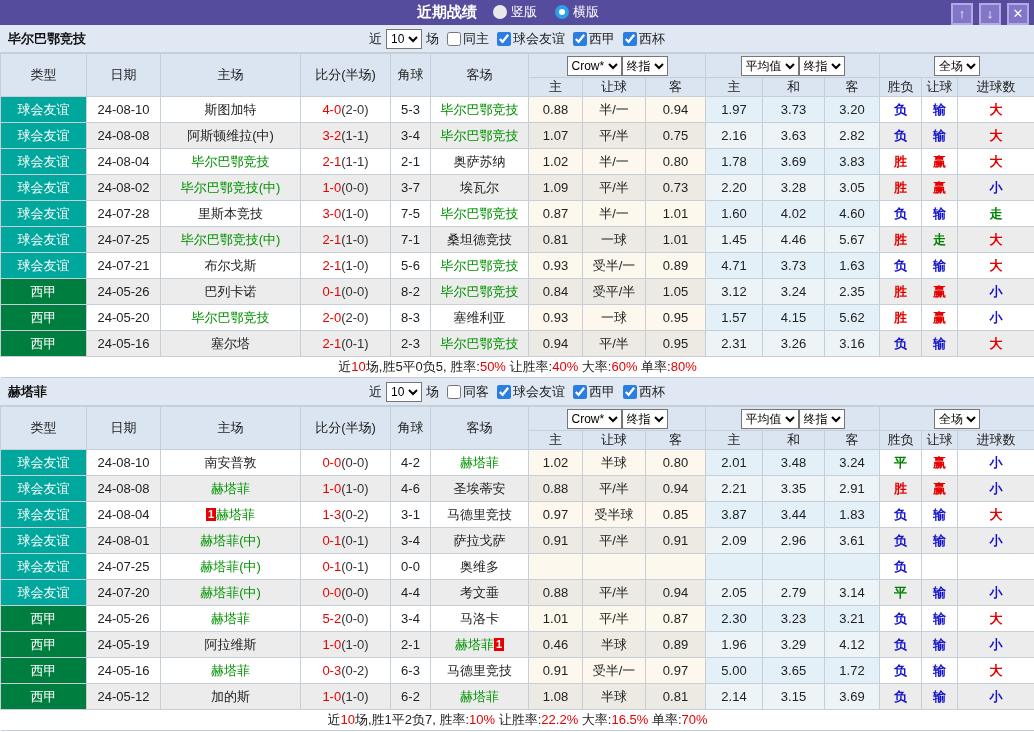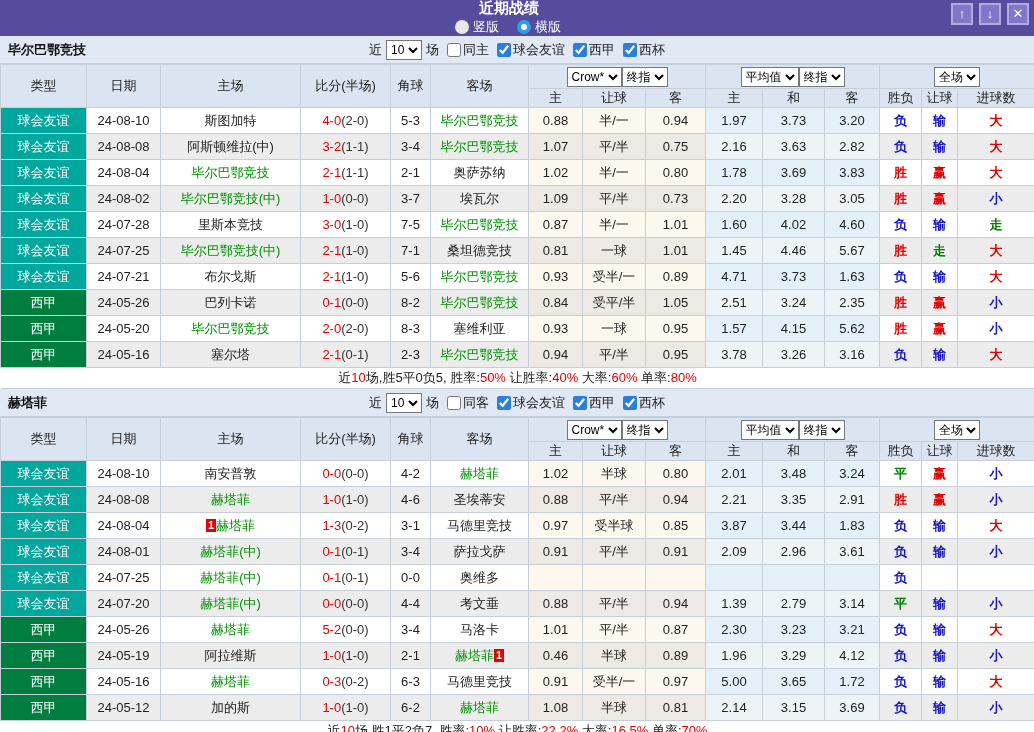--- a/index.html
+++ b/index.html
@@ -3,22 +3,22 @@
 <meta charset="utf-8">
 <style>
   * { box-sizing: border-box; }
   body {
     margin: 0; width: 1034px; height: 732px; overflow: hidden;
     background: #fff; color: #222;
     font-family: "Liberation Sans", "DejaVu Sans", sans-serif; font-size: 13px;
   }
   
   .titlebar {
-    height: 36px; background: #564c9d; position: relative;
-    display: flex; align-items: center; justify-content: center; color: #fff; flex-direction: column;
+    height: 25px; background: #564c9d; position: relative;
+    display: flex; align-items: center; justify-content: center; color: #fff;
   }
   .titlebar .title { font-weight: bold; font-size: 15px; margin-right: 16px; }
   .radio-opt { display: inline-flex; align-items: center; margin-right: 18px; cursor: pointer; }
   .radio-circle {
     width: 14px; height: 14px; border-radius: 50%; background: #e9e9e9;
     margin-right: 4px; display: inline-block;
   }
   .radio-circle.selected { background: #fff; border: 4px solid #2b9fe8; }
   .win-buttons { position: absolute; right: 5px; top: 3px; display: flex; gap: 6px; }
   .win-btn {
@@ -267,21 +267,21 @@
           <tr>
             <td class="type liga">西甲</td>
             <td>24-05-26</td>
             <td><span>巴列卡诺</span></td>
             <td><span class="score-main">0-1</span><span class="score-half">(0-0)</span></td>
             <td>8-2</td>
             <td><span class="green-team">毕尔巴鄂竞技</span></td>
             <td class="odds">0.84</td>
             <td class="odds">受平/半</td>
             <td class="odds">1.05</td>
-            <td class="avg">2.51</td>
+            <td class="avg">3.12</td>
             <td class="avg">3.24</td>
             <td class="avg">2.35</td>
             <td class="res" style="color: rgb(230, 0, 0); font-weight: bold;">胜</td>
             <td class="res" style="color: rgb(230, 0, 0); font-weight: bold;">赢</td>
             <td class="res" style="color: rgb(20, 20, 204); font-weight: bold;">小</td>
           </tr>
           <tr>
             <td class="type liga">西甲</td>
             <td>24-05-20</td>
             <td><span class="green-team">毕尔巴鄂竞技</span></td>
@@ -301,21 +301,21 @@
           <tr>
             <td class="type liga">西甲</td>
             <td>24-05-16</td>
             <td><span>塞尔塔</span></td>
             <td><span class="score-main">2-1</span><span class="score-half">(0-1)</span></td>
             <td>2-3</td>
             <td><span class="green-team">毕尔巴鄂竞技</span></td>
             <td class="odds">0.94</td>
             <td class="odds">平/半</td>
             <td class="odds">0.95</td>
-            <td class="avg">3.78</td>
+            <td class="avg">2.31</td>
             <td class="avg">3.26</td>
             <td class="avg">3.16</td>
             <td class="res" style="color: rgb(20, 20, 204); font-weight: bold;">负</td>
             <td class="res" style="color: rgb(20, 20, 204); font-weight: bold;">输</td>
             <td class="res" style="color: rgb(230, 0, 0); font-weight: bold;">大</td>
           </tr>
           <tr class="summary-row">
             <td colspan="15"><span class="sum-k">近</span><span class="sum-r">10</span><span class="sum-k">场,胜5平0负5, 胜率:</span><span class="sum-r">50%</span><span class="sum-k"> 让胜率:</span><span class="sum-r">40%</span><span class="sum-k"> 大率:</span><span class="sum-r">60%</span><span class="sum-k"> 单率:</span><span class="sum-r">80%</span></td>
           </tr>
         </tbody>
@@ -469,21 +469,21 @@
           <tr>
             <td class="type friendly">球会友谊</td>
             <td>24-07-20</td>
             <td><span class="green-team">赫塔菲(中)</span></td>
             <td><span class="score-main">0-0</span><span class="score-half">(0-0)</span></td>
             <td>4-4</td>
             <td><span>考文垂</span></td>
             <td class="odds">0.88</td>
             <td class="odds">平/半</td>
             <td class="odds">0.94</td>
-            <td class="avg">1.39</td>
+            <td class="avg">2.05</td>
             <td class="avg">2.79</td>
             <td class="avg">3.14</td>
             <td class="res" style="color: rgb(0, 128, 0); font-weight: bold;">平</td>
             <td class="res" style="color: rgb(20, 20, 204); font-weight: bold;">输</td>
             <td class="res" style="color: rgb(20, 20, 204); font-weight: bold;">小</td>
           </tr>
           <tr>
             <td class="type liga">西甲</td>
             <td>24-05-26</td>
             <td><span class="green-team">赫塔菲</span></td>

